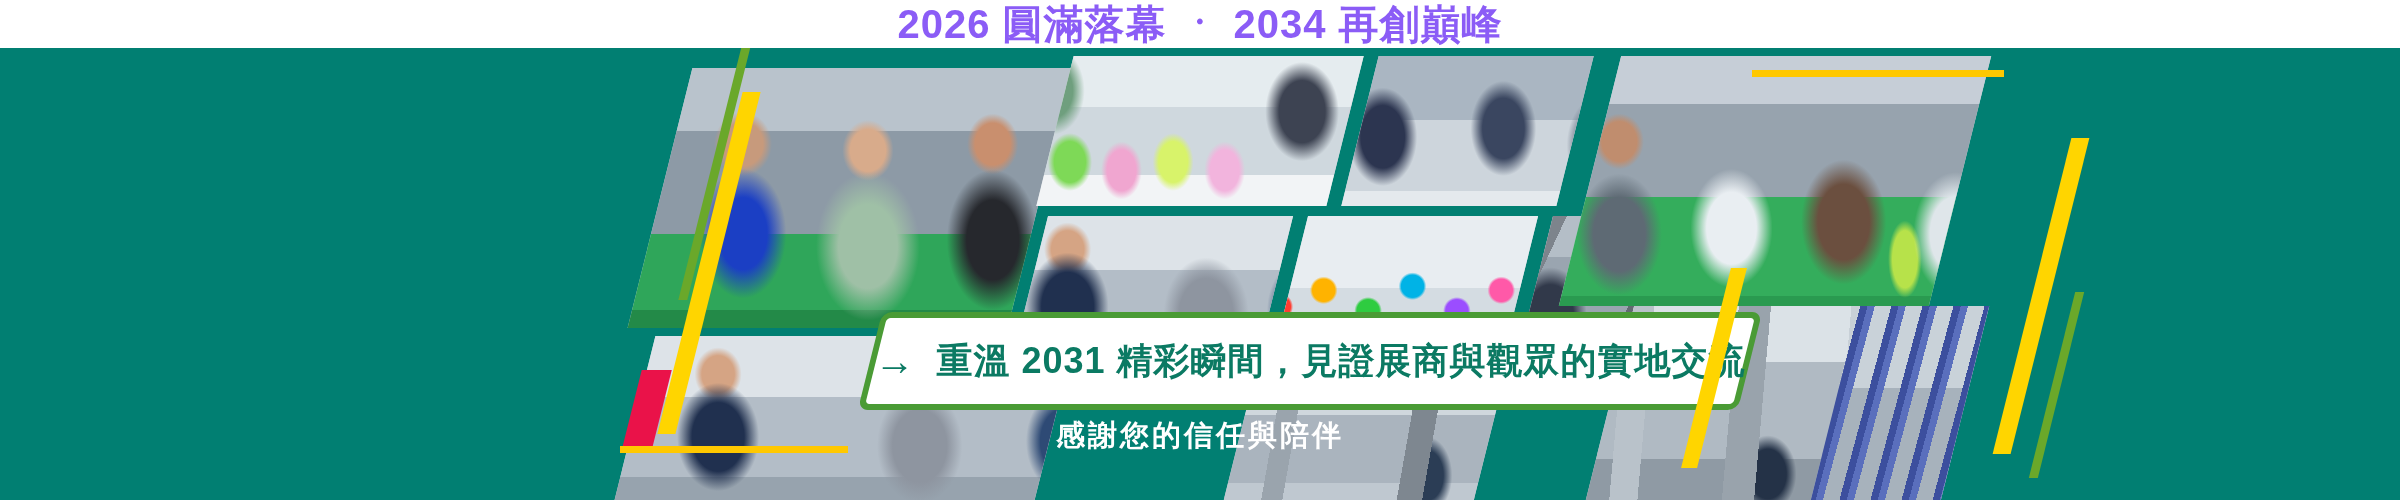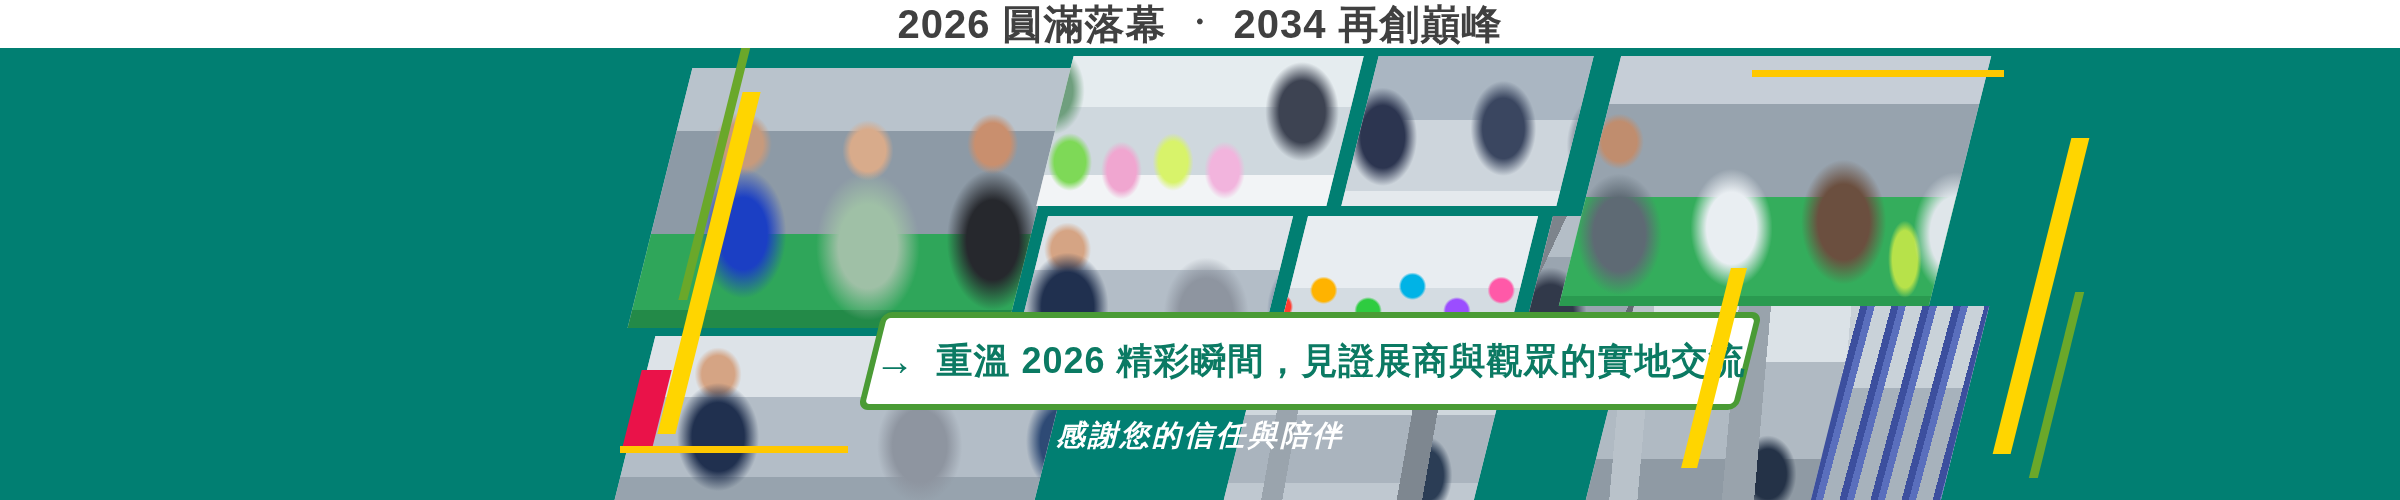--- a/index.html
+++ b/index.html
@@ -31,21 +31,21 @@
     left:0; top:0;
     width:2400px; height:48px;
     display:flex;
     align-items:center;
     justify-content:center;
     gap:18px;
     z-index:45;
     white-space:nowrap;
   }
   .headline span {
-    color:#404040;
+    color:#8b5cf6;
     font-size:40px;
     font-weight:bold;
     letter-spacing:1px;
     line-height:1;
   }
   .headline .dot {
     font-size:30px;
     position:relative;
     top:-2px;
   }
@@ -228,21 +228,20 @@
     position:absolute;
     left:0; top:418px;
     width:2400px;
     text-align:center;
     z-index:38;
     color:#ffffff;
     font-size:29px;
     font-weight:bold;
     letter-spacing:3px;
     line-height:1.2;
-    font-style:italic;
   }
 </style>
 </head>
 <body>
 
 <div class="banner">
 
   <div class="teal-body"></div>
 
   <div class="top-strip"></div>
@@ -314,19 +313,19 @@
   <div class="stripe stripe-green" style="left:2052px; top:292px; width:9px; height:186px;"></div>
 
   <div class="hline" style="left:1752px; top:70px; width:252px;"></div>
 
   <div class="stripe stripe-yellow" style="left:1706px; top:268px; width:16px; height:200px; z-index:35;"></div>
 
   <div class="cta-wrap">
     <div class="cta-bar"></div>
     <div class="cta-text">
       <span class="cta-arrow">→</span>
-      <span class="cta-label">重溫 2026 精彩瞬間，見證展商與觀眾的實地交流</span>
+      <span class="cta-label">重溫 2031 精彩瞬間，見證展商與觀眾的實地交流</span>
     </div>
   </div>
 
   <div class="thanks">感謝您的信任與陪伴</div>
 
 </div>
 
 </body></html>

